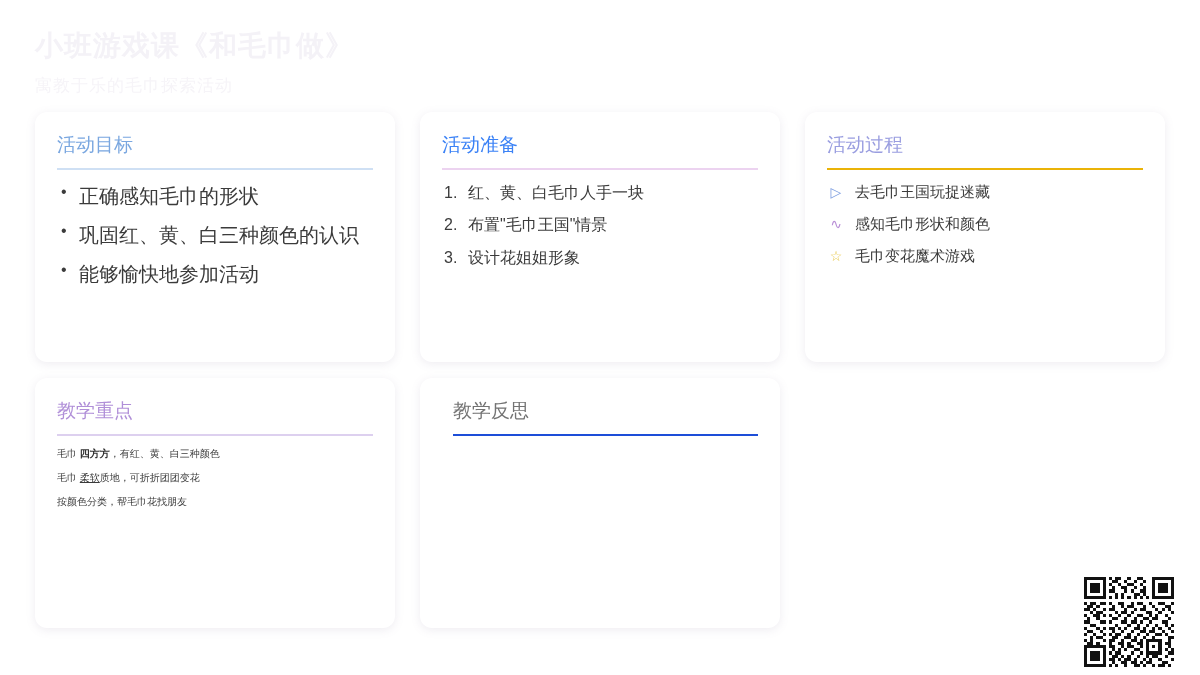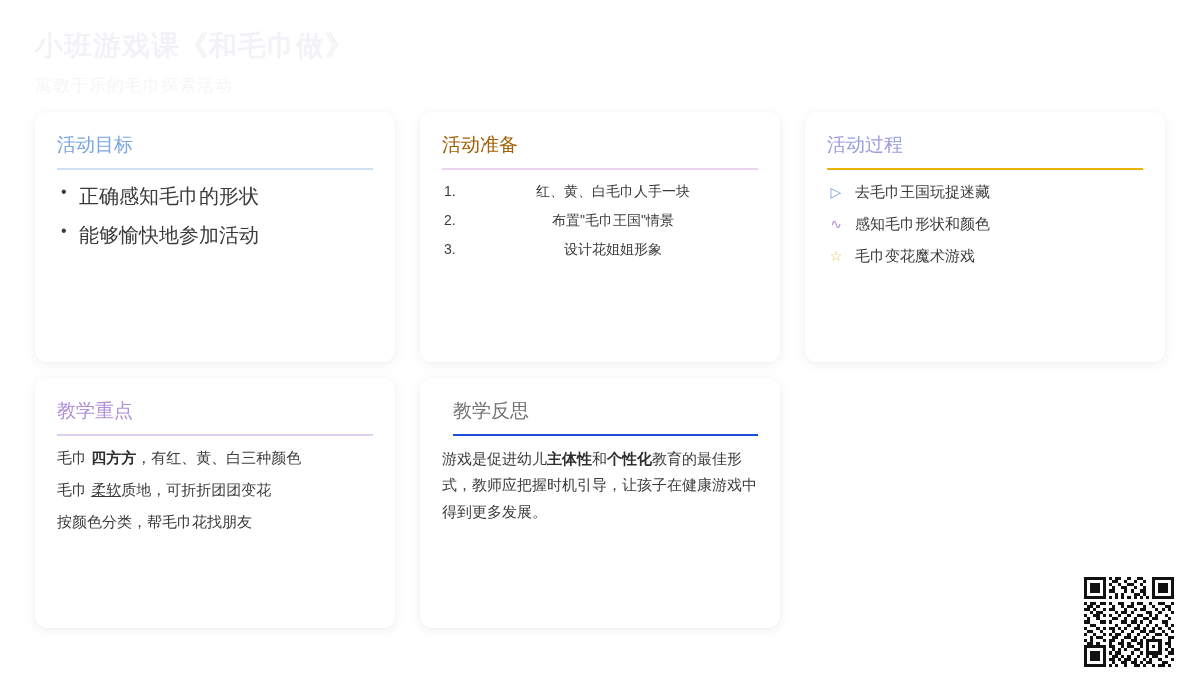--- a/index.html
+++ b/index.html
@@ -62,21 +62,21 @@
   }
 
   .card-title {
     font-size: 19px;
     font-weight: normal;
     margin: 0 0 10px 0;
     padding-bottom: 10px;
     white-space: nowrap;
   }
   .card-title.t-blue   { color: #7aa7e0; border-bottom: 2px solid #cfe0f4; }
-  .card-title.t-pink   { color: #a16207; border-bottom: 2px solid #ecd3f0; }
+  .card-title.t-pink   { color: #3b82f6; border-bottom: 2px solid #ecd3f0; }
   .card-title.t-indigo { color: #9a9ee0; border-bottom: 2px solid #eab308; }
   .card-title.t-violet { color: #b08fd8; border-bottom: 2px solid #ddd0ef; }
   .card-title.t-cyan   { color: #7fc2dd; border-bottom: 2px solid #cfe8f1; }
   .card-title.t-purple { color: #737373; border-bottom: 2px solid #1d4ed8; margin-left: 11px; }
 
   .card-body {
     font-size: 15px;
     color: #3b3b3b;
     line-height: 1.65;
   }
@@ -107,24 +107,23 @@
   ol.numbers {
     list-style: none;
     margin: 8px 0 0 0;
     padding: 0;
     counter-reset: li;
   }
   ol.numbers li {
     position: relative;
     padding-left: 26px;
     margin-bottom: 6px;
-    font-size: 14px;
+    font-size: 16px;
     color: #3b3b3b;
     counter-increment: li;
-    text-align: center;
   }
   ol.numbers li::before {
     content: counter(li) ".";
     position: absolute;
     left: 2px;
     top: 0;
     color: #3b3b3b;
   }
 
   
@@ -151,21 +150,21 @@
   }
   .ico-play  { color: #7f9fe0; }
   .ico-pulse { color: #b98fd6; }
   .ico-star  { color: #e8c84a; }
   .ico-book  { color: #8fb8e8; }
   .ico-search{ color: #c892da; }
 
   
   .lines p {
     margin: 0 0 8px 0;
-    font-size: 15px;
+    font-size: 10px;
     color: #3b3b3b;
     line-height: 1.6;
   }
   .para {
     margin: 6px 0 0 0;
     font-size: 15px;
     color: #3b3b3b;
     line-height: 1.75;
   }
   b { font-weight: bold; color: #2e2e2e; }
@@ -190,20 +189,21 @@
   <div class="header-sub">寓教于乐的毛巾探索活动</div>
 </div>
 
 <div class="grid">
 
   <div class="card">
     <div class="card-title t-blue">活动目标</div>
     <div class="card-body">
       <ul class="bullets">
         <li>正确感知毛巾的形状</li>
+        <li>巩固红、黄、白三种颜色的认识</li>
         <li>能够愉快地参加活动</li>
       </ul>
     </div>
   </div>
 
   <div class="card">
     <div class="card-title t-pink">活动准备</div>
     <div class="card-body">
       <ol class="numbers">
         <li>红、黄、白毛巾人手一块</li>
@@ -244,23 +244,20 @@
       </p>
       <p>
         <span>按颜色分类，帮毛巾花找朋友</span>
       </p>
     </div>
   </div>
 
 
   <div class="card">
     <div class="card-title t-purple">教学反思</div>
-    <div class="card-body">
-      <p class="para"><span>游戏是促进幼儿</span><b>主体性</b><span>和</span><b>个性化</b><span>教育的最佳形式，教师应把握时机引导，让孩子在健康游戏中得到更多发展。</span></p>
-    </div>
   </div>
 
 </div>
 
 <div class="qr">
   <svg width="90" height="90" viewBox="0 0 29 29" shape-rendering="crispEdges">
     <rect width="29" height="29" fill="#ffffff"></rect>
     <g fill="#111111">
 
       <rect x="0" y="0" width="7" height="1"></rect>

